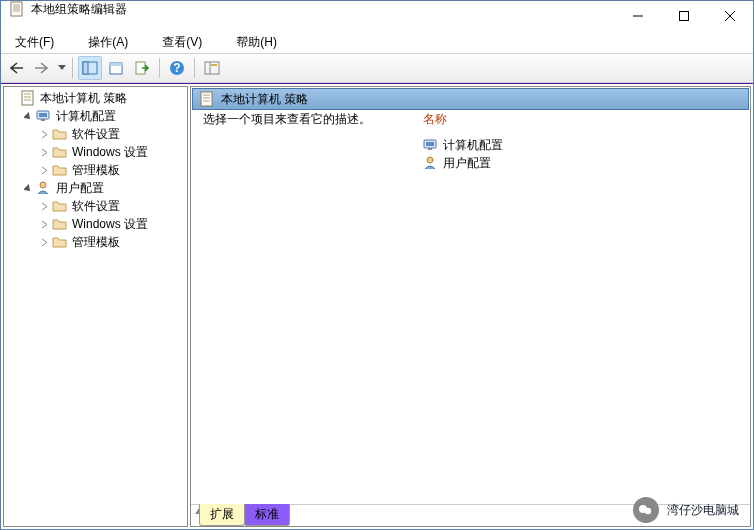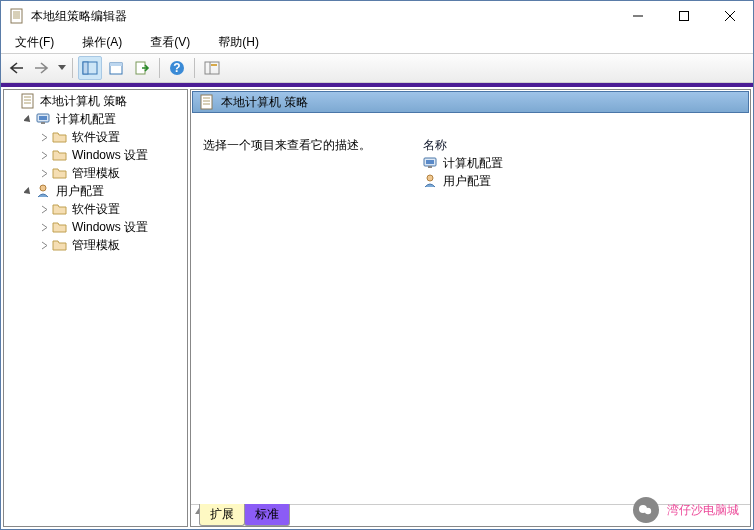--- a/index.html
+++ b/index.html
@@ -1,49 +1,49 @@
 <!DOCTYPE html>
 <html><head>
 <meta charset="utf-8">
 <style>
 *{box-sizing:border-box;margin:0;padding:0;font-family:"Microsoft YaHei","Segoe UI",sans-serif;font-size:12px;user-select:none}
 body{background:#fff}
 .window{width:754px;height:530px;border:1px solid #5a7ca8;position:relative;background:#fff;display:flex;flex-direction:column}
-.titlebar{height:30px;display:flex;align-items:center;padding:0 0 0 8px;background:#fff}
+.titlebar{height:30px;display:flex;align-items:flex-start;padding:0 0 0 8px;background:#fff}
 .titlebar .icon{margin-right:6px}
 .titlebar .title{flex:1;color:#000}
 .winbtns{display:flex;height:100%}
 .winbtn{width:46px;display:flex;align-items:center;justify-content:center;color:#000}
-.menubar{height:22px;display:flex;align-items:center;padding:0 6px;gap:12px}
+.menubar{height:22px;display:flex;align-items:center;padding:0 6px;gap:18px}
 .menuitem{padding:2px 8px;color:#000}
 .toolbar{height:30px;display:flex;align-items:center;padding:0 4px;gap:2px;border-top:1px solid #d0d0d0;border-bottom:1px solid #d0d0d0;background:linear-gradient(#fdfdfd,#ececec)}
 .tbtn{width:24px;height:24px;display:flex;align-items:center;justify-content:center;border:1px solid transparent;border-radius:2px}
 .tbtn.active{border-color:#a8c8e4;background:#cde6f7}
 .tsep{width:1px;height:20px;background:#c0c0c0;margin:0 3px}
 .dd{width:10px;display:flex;align-items:center;justify-content:center}
-.content{flex:1;display:flex;border-top:4px solid #4c1d95;overflow:hidden}
+.content{flex:1;display:flex;border-top:1px solid #4c1d95;overflow:hidden}
 .treepane{width:185px;border:1px solid #888;margin:2px 0 2px 2px;background:#fff;overflow:auto;padding:2px 0}
 .tree ul{list-style:none;padding-left:16px}
 .tree>ul{padding-left:2px}
 .trow{display:flex;align-items:center;height:18px;gap:2px;padding-right:4px;white-space:nowrap}
 .caret{width:12px;display:flex;align-items:center;justify-content:center;color:#595959}
 .caret.empty{visibility:hidden}
 .ticon{width:16px;height:16px;display:flex;align-items:center;justify-content:center}
 .tlabel{padding:1px 2px}
 .rightpane{flex:1;border:1px solid #888;margin:2px;display:flex;flex-direction:column;background:#fff}
 .rheader{height:22px;background:linear-gradient(#9ec3e8,#7da9d2);border:1px solid #4a76a8;display:flex;align-items:center;padding:0 6px;gap:6px;color:#000;margin:1px}
-.rbody{flex:1;display:flex;padding:23px 12px;gap:40px}
+.rbody{flex:1;display:flex;padding:0 12px;gap:40px}
 .desc{width:180px;color:#000}
-.listcol .colhdr{color:#0f172a;margin-bottom:0}
+.listcol .colhdr{color:#c2410c;margin-bottom:8px}
 .litem{display:flex;align-items:center;gap:4px;height:18px}
 .tabs{height:22px;display:flex;align-items:flex-end;padding-left:8px;border-top:1px solid #ccc;position:relative}
 .tabs::before{content:"";position:absolute;left:4px;top:3px;width:0;height:0;border-left:4px solid transparent;border-right:4px solid transparent;border-bottom:6px solid #888}
 .tab{border:1px solid #999;border-top:none;border-radius:0 0 3px 3px;padding:2px 10px;background:#8b5cf6;margin-right:-1px;position:relative;top:0}
 .tab.active{background:#fef9c3;z-index:1}
-.footer{position:absolute;bottom:6px;right:14px;display:flex;align-items:center;gap:8px;color:#ec4899;font-size:15px}
+.footer{position:absolute;bottom:6px;right:14px;display:flex;align-items:center;gap:8px;color:#0f172a;font-size:15px}
 .footer .av{width:26px;height:26px;border-radius:50%;background:#888;display:flex;align-items:center;justify-content:center;color:#fff;font-size:11px}
 svg{display:block}
 </style>
 </head>
 <body>
 
 <div class="window">
 
   <div class="titlebar">
     <span class="icon">

